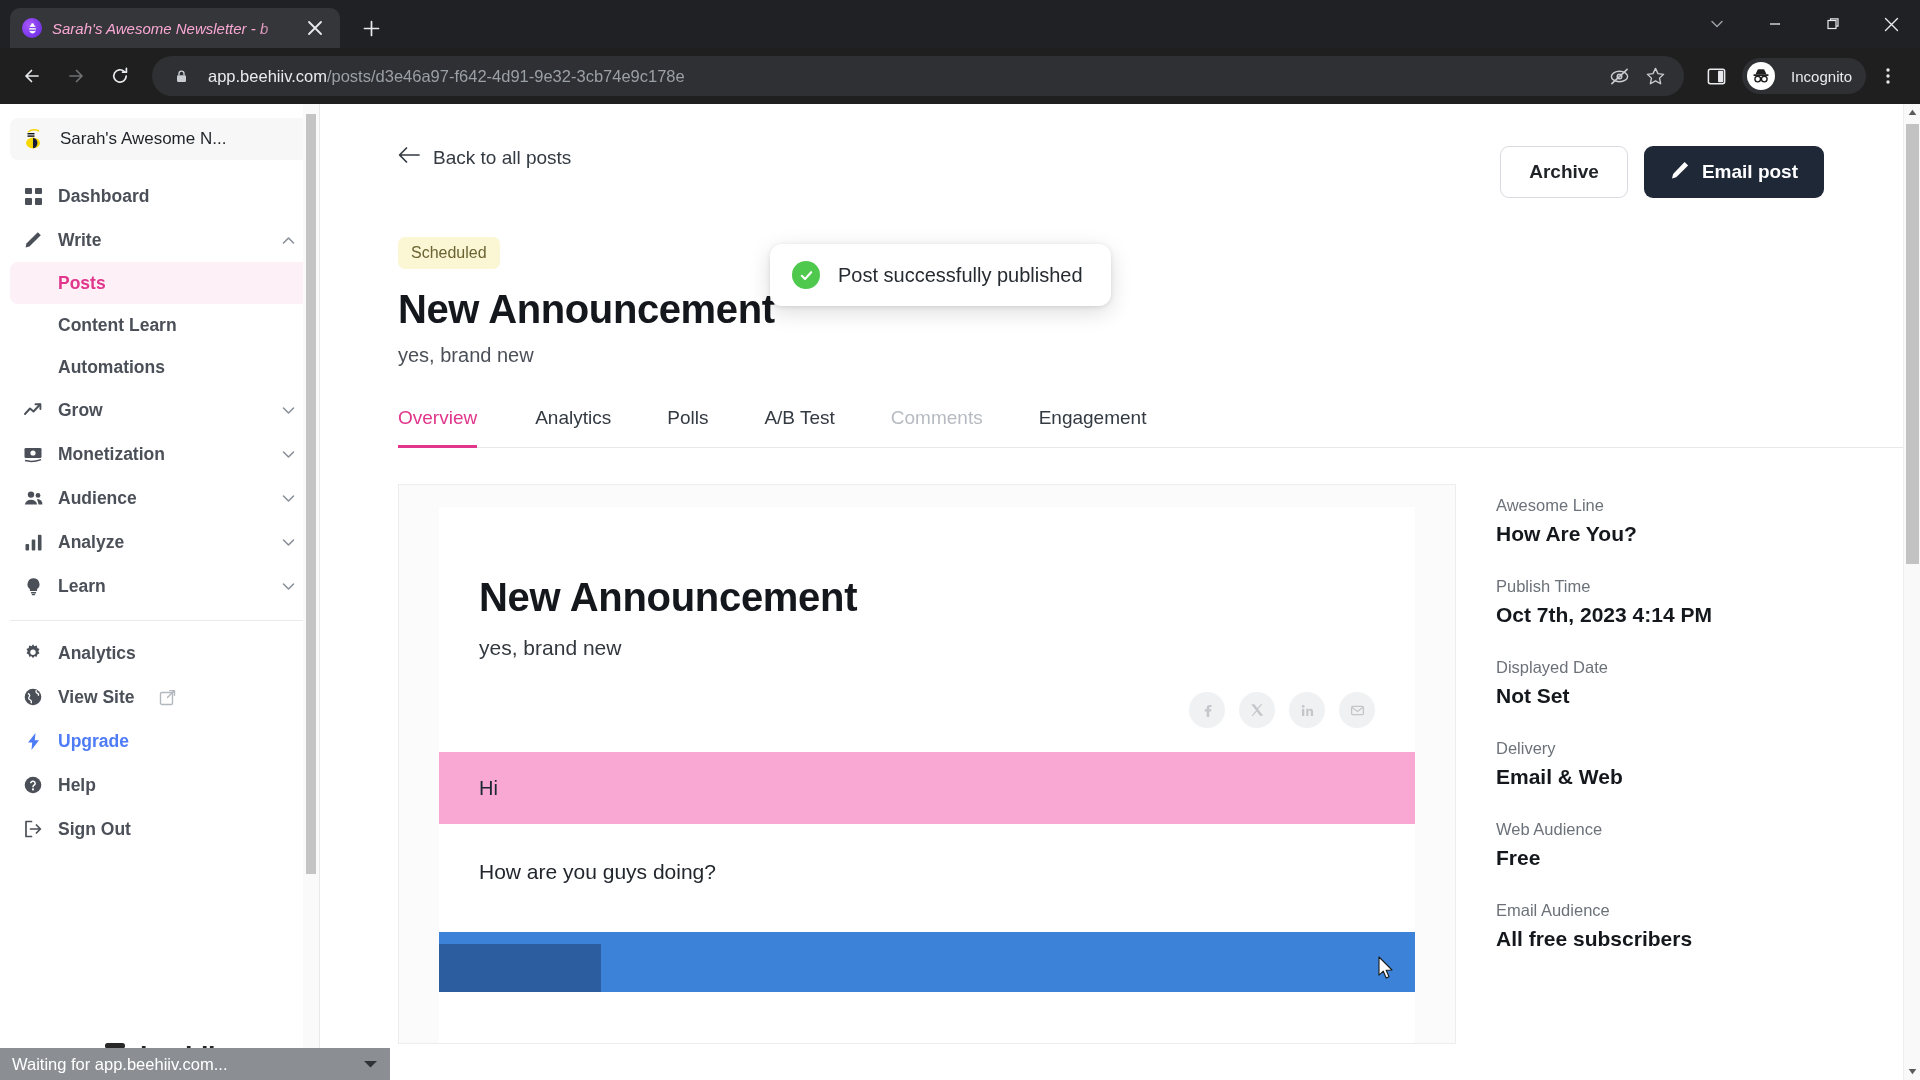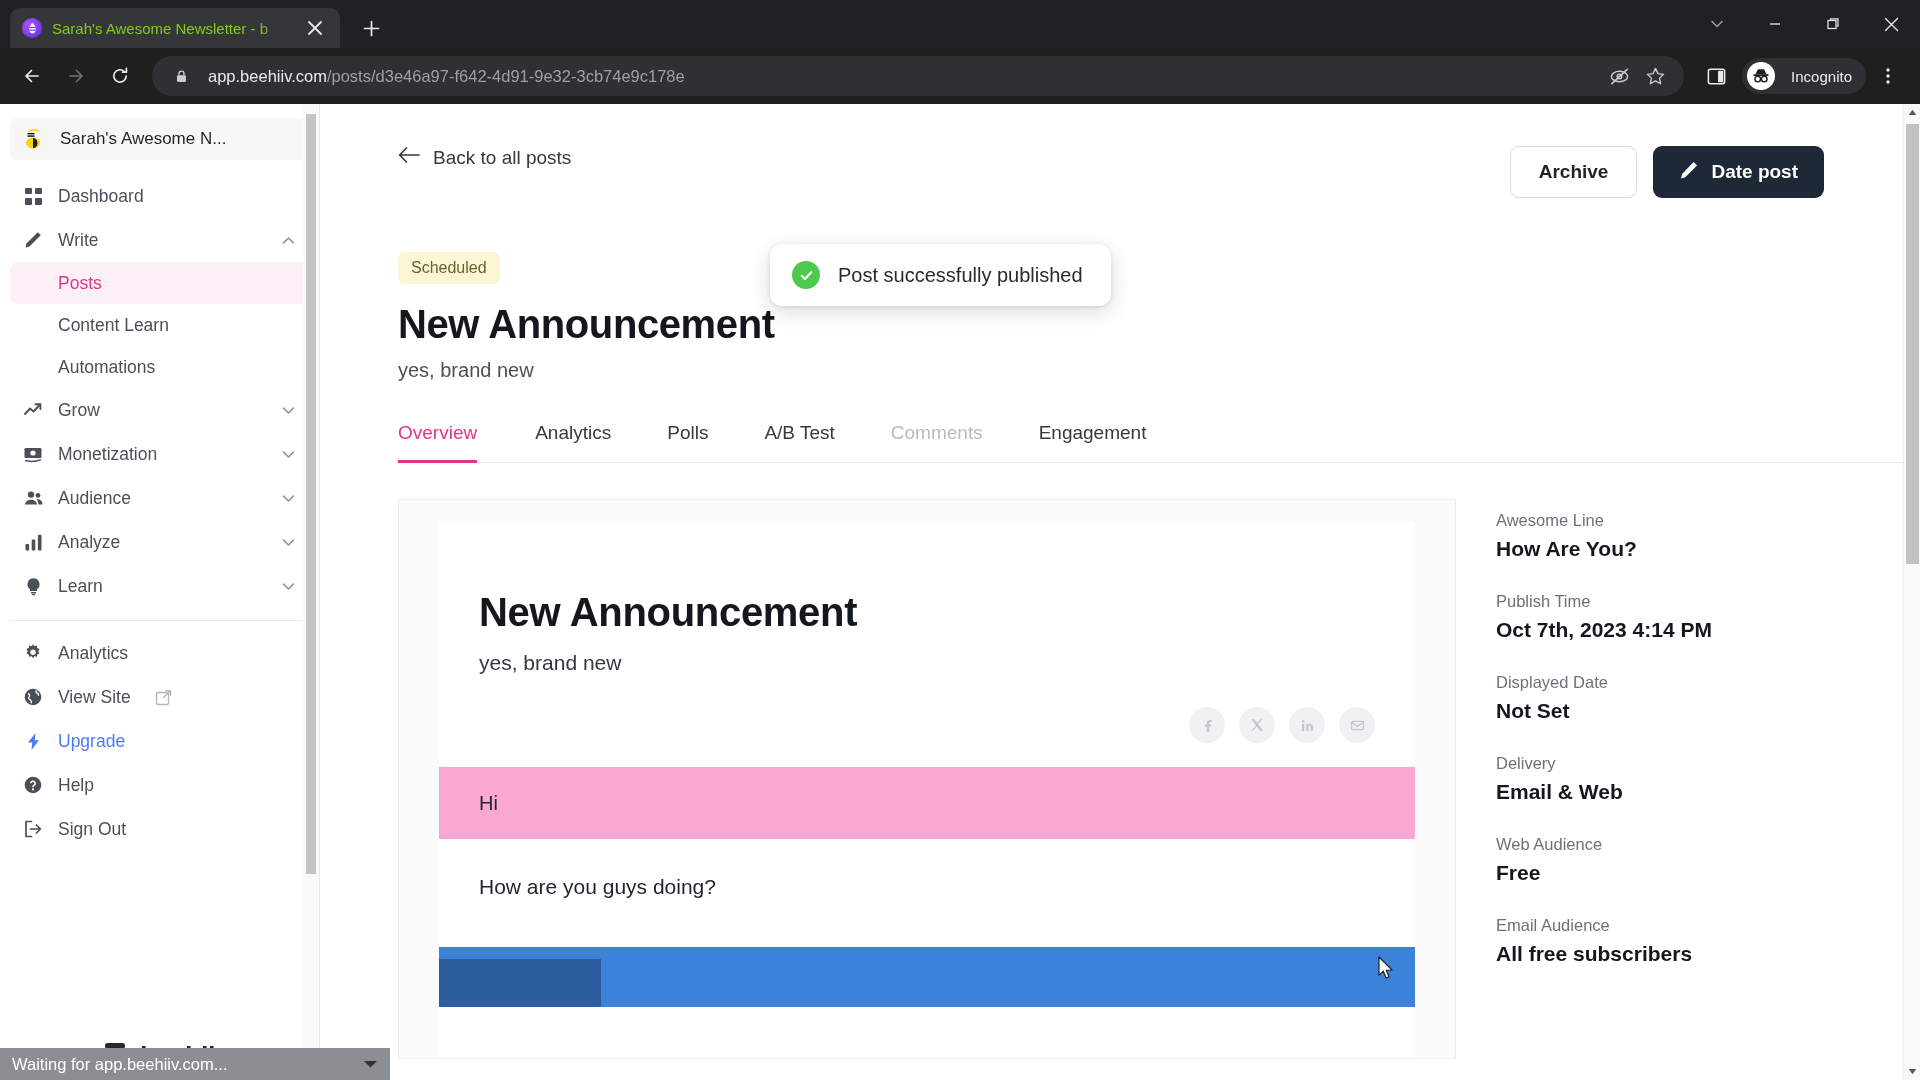--- a/index.html
+++ b/index.html
@@ -23,23 +23,24 @@
     background: #35363a; border-radius: 10px 10px 0 0;
     padding: 0 12px; position: relative;
   }
   .tab-favicon {
     width: 20px; height: 20px; border-radius: 50%;
     background: radial-gradient(circle at 35% 35%, #a855f7, #7c3aed 60%, #6d28d9);
     flex: 0 0 auto; display:flex; align-items:center; justify-content:center;
   }
   .tab-favicon svg { display:block; }
   .tab-title {
-    color: #84cc16; font-size: 15px; white-space: nowrap;
+    color: #f9a8d4; font-size: 15px; white-space: nowrap;
     overflow: hidden; text-overflow: clip; flex: 1 1 auto;
     mask-image: linear-gradient(to right, #000 86%, transparent 100%);
+    font-style: italic;
     -webkit-mask-image: linear-gradient(to right, #000 86%, transparent 100%);
   }
   .tab-close {
     width: 26px; height: 26px; border-radius: 50%;
     display: flex; align-items: center; justify-content: center;
     color: #e8eaed; flex: 0 0 auto;
   }
   .newtab {
     width: 34px; height: 34px; margin-left: 14px; margin-bottom: 3px;
     border-radius: 50%; display: flex; align-items: center; justify-content: center;
@@ -102,21 +103,21 @@
     display: flex; align-items: center; gap: 12px;
     margin: 14px 10px 10px 10px; padding: 8px 12px;
     background: #f7f7f8; border-radius: 8px;
   }
   .ws-logo {
     width: 26px; height: 26px; flex: 0 0 auto;
     display: flex; align-items: center; justify-content: center;
   }
   .ws-name { font-size: 17px; color: #1f2328; font-weight: 500; white-space: nowrap; }
 
-  .nav { padding: 4px 10px; flex: 1 1 auto; }
+  .nav { padding: 4px 10px; flex: 1 1 auto; font-weight: bold; }
   .nav-item {
     display: flex; align-items: center; gap: 14px;
     height: 44px; padding: 0 12px; border-radius: 8px;
     color: #4b5058; font-size: 17.5px; position: relative;
   }
   .nav-item .ico { width: 22px; height: 22px; display: flex; align-items: center; justify-content: center; flex: 0 0 auto; color:#4b5058; }
   .nav-item .chev { margin-left: auto; color: #8a9099; display: flex; }
   .nav-sub {
     display: flex; align-items: center; height: 42px;
     padding: 0 12px 0 48px; border-radius: 8px;
@@ -155,21 +156,21 @@
   .btn {
     height: 52px; border-radius: 9px; display: flex; align-items: center;
     justify-content: center; gap: 12px; font-size: 19px; font-weight: 600;
     padding: 0 28px;
   }
   .btn-archive { background: #fff; border: 1px solid #d7dade; color: #1f2328; }
   .btn-edit { background: #1e2836; color: #fff; padding: 0 26px; }
 
   .badge {
     display: inline-block; background: #fbf6d4; color: #6b6332;
-    font-size: 16px; padding: 7px 13px; border-radius: 7px; margin-top: 54px;
+    font-size: 16px; padding: 7px 13px; border-radius: 7px; margin-top: 39px;
     font-weight: 500;
   }
   .post-title { font-size: 40px; font-weight: 700; color: #14181d; margin-top: 18px; letter-spacing: -0.4px; }
   .post-sub { font-size: 20px; color: #4b5058; margin-top: 12px; }
 
   .tabs {
     display: flex; gap: 0; margin-top: 40px; border-bottom: 1px solid #e6e8ea;
     padding-right: 90px;
   }
   .tab-item {
@@ -607,21 +608,21 @@
           <div class="head-actions">
             <div class="btn btn-archive">
               <span>Archive</span>
             </div>
             <div class="btn btn-edit">
               <span>
                 <svg width="20" height="20" viewBox="0 0 20 20">
                     <path d="M14.6 1.9 L18.1 5.4 L6.2 17.3 L2 18.4 L3.1 14 Z" fill="#fff"></path>
                   </svg>
               </span>
-              <span>Date post</span>
+              <span>Email post</span>
             </div>
           </div>
         </div>
 
         <div><span class="badge">Scheduled</span></div>
         <div class="post-title">New Announcement</div>
         <div class="post-sub">yes, brand new</div>
 
         <div class="tabs">
           <div class="tab-item active"><span>Overview</span></div>

